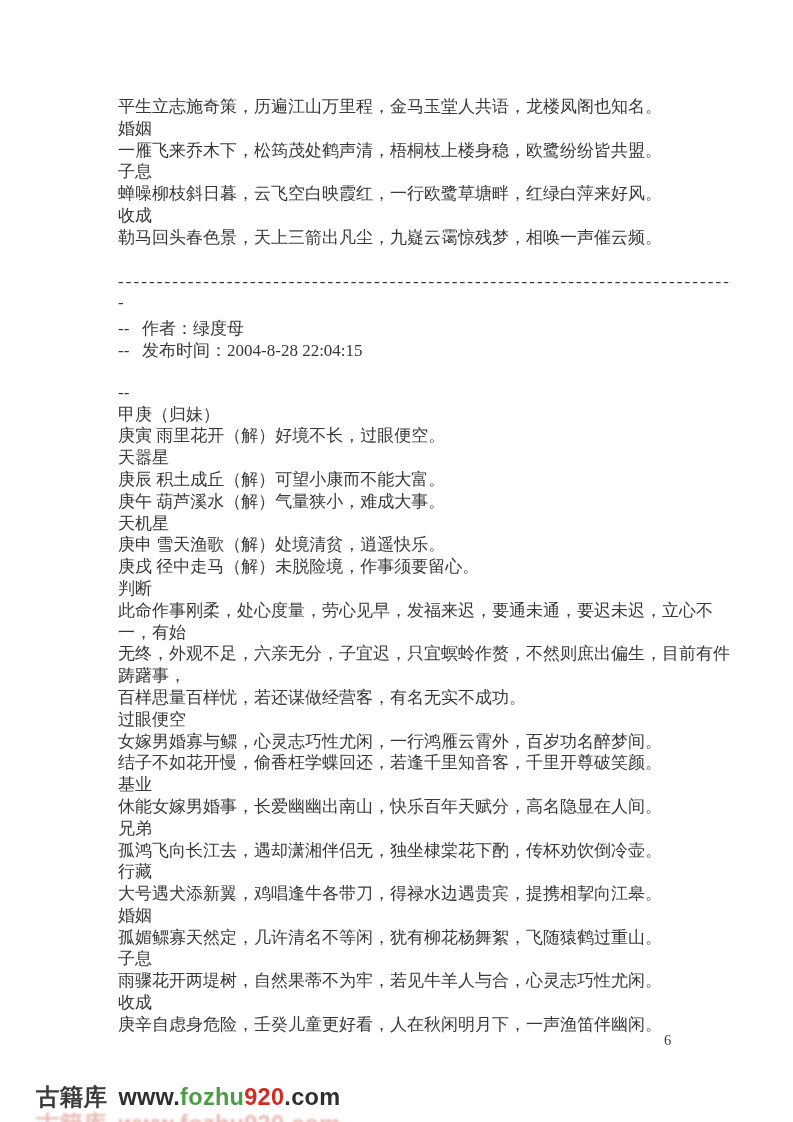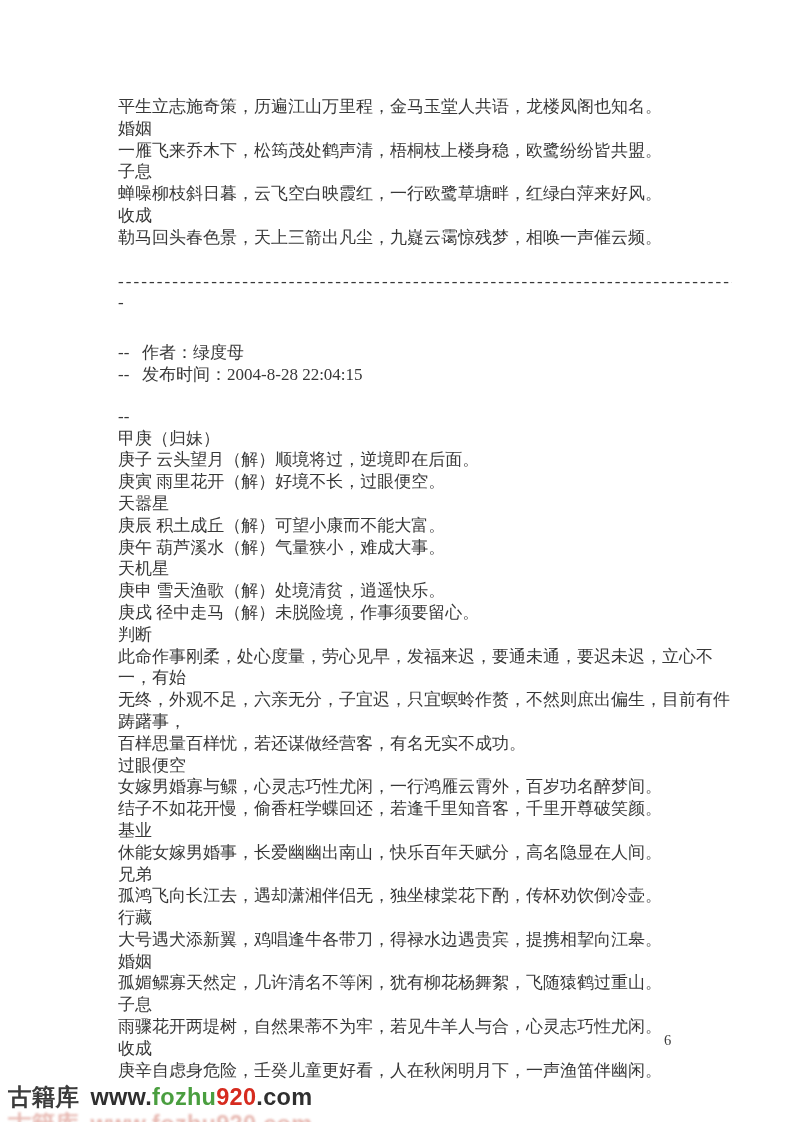--- a/index.html
+++ b/index.html
@@ -21,39 +21,39 @@
   .line{
     white-space:pre-wrap;
     min-height:21.8px;
   }
   .dashes{
     white-space:nowrap;
     overflow:hidden;
     letter-spacing:2.1px;
   }
   .gap-22{margin-top:22px;}
-  .gap-12{margin-top:28px;}
+  .gap-12{margin-top:4px;}
   .gap-20{margin-top:20px;}
   .pagenum{
     position:absolute;
     left:664px;top:1032px;
     font-size:14.5px;
     color:#3a3a3a;
   }
   .wm{
     position:absolute;
     left:8px;top:1081px;
     font-family:"Liberation Sans","DejaVu Sans",sans-serif;
     font-weight:bold;
     font-size:23.5px;
     letter-spacing:0.3px;
     white-space:nowrap;
     filter:blur(0.4px);
   }
-  .wm .site{color:#3b3b3b;margin-right:11px;}
+  .wm .site{color:#3b3b3b;margin-right:11px;margin-left:28px;}
   .wm .www{color:#2f2f2f;}
   .wm .green{color:#4a9e3f;}
   .wm .red{color:#d62b1f;text-align:right;}
   .wm .com{color:#2f2f2f;}
   .wm.ghost{
     top:1108px;
     filter:blur(0.8px);
     opacity:0.75;
   }
   .wm.ghost span{color:#e0a39a !important;}
@@ -70,21 +70,20 @@
     <div class="line">子息</div>
     <div class="line">蝉噪柳枝斜日暮，云飞空白映霞红，一行欧鹭草塘畔，红绿白萍来好风。</div>
     <div class="line">收成</div>
     <div class="line">勒马回头春色景，天上三箭出凡尘，九嶷云霭惊残梦，相唤一声催云频。</div>
     <div class="line dashes gap-22">------------------------------------------------------------------------------------------</div>
     <div class="line">-</div>
     <div class="line gap-12">--   作者：绿度母</div>
     <div class="line">--   发布时间：2004-8-28 22:04:15</div>
     <div class="line gap-20">--</div>
     <div class="line">甲庚（归妹）</div>
-    <div class="line">庚子 云头望月（解）顺境将过，逆境即在后面。</div>
     <div class="line">庚寅 雨里花开（解）好境不长，过眼便空。</div>
     <div class="line">天嚣星</div>
     <div class="line">庚辰 积土成丘（解）可望小康而不能大富。</div>
     <div class="line">庚午 葫芦溪水（解）气量狭小，难成大事。</div>
     <div class="line">天机星</div>
     <div class="line">庚申 雪天渔歌（解）处境清贫，逍遥快乐。</div>
     <div class="line">庚戌 径中走马（解）未脱险境，作事须要留心。</div>
     <div class="line">判断</div>
     <div class="line">此命作事刚柔，处心度量，劳心见早，发福来迟，要通未通，要迟未迟，立心不一，有始</div>
     <div class="line">无终，外观不足，六亲无分，子宜迟，只宜螟蛉作赘，不然则庶出偏生，目前有件踌躇事，</div>

